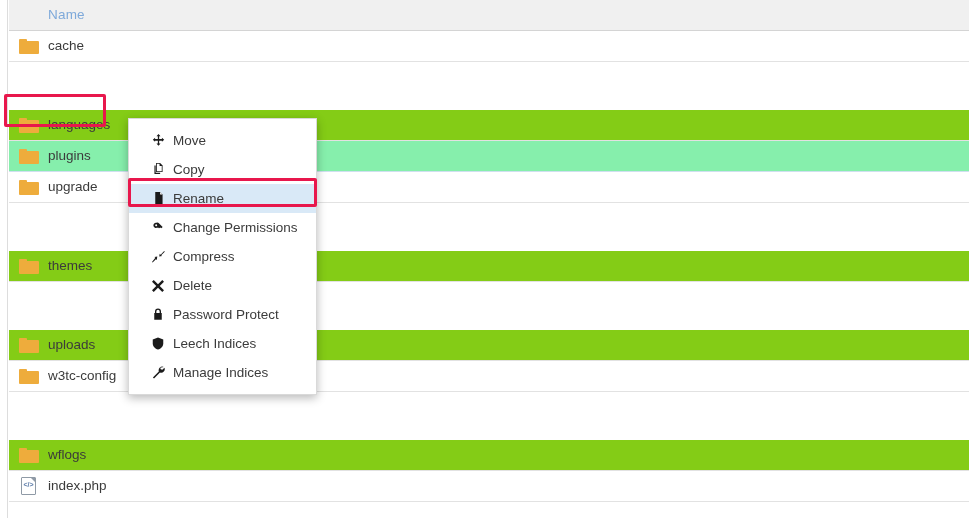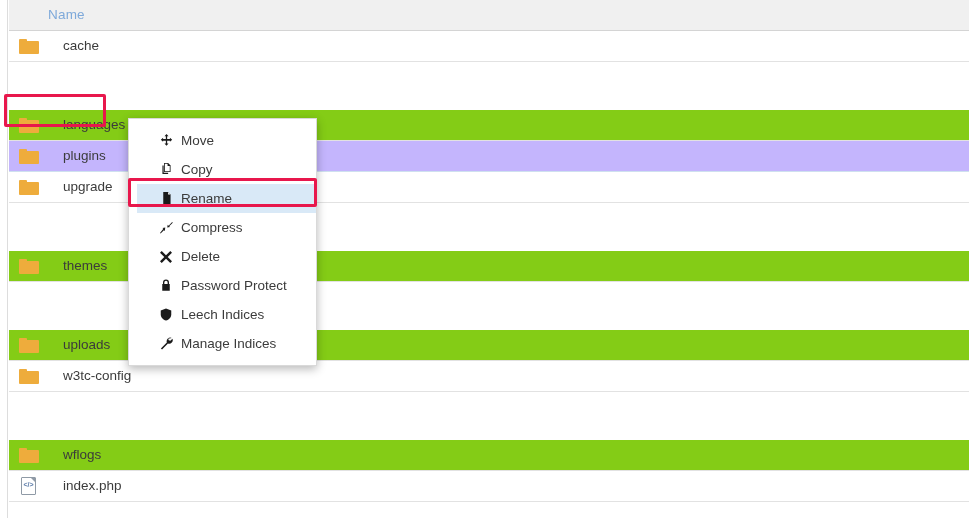--- a/index.html
+++ b/index.html
@@ -64,35 +64,35 @@
   }
 
   .fm-row {
     position: relative;
     height: 31px;
     border-bottom: 1px solid #e2e2e2;
     box-sizing: border-box;
     background: #ffffff;
   }
   .fm-row.odd { background: #84cc16; margin-top: 48px; }
-  .fm-row.selected { background: #c4b5fd; border-bottom-color: #cfe0ef; }
+  .fm-row.selected { background: #86efac; border-bottom-color: #cfe0ef; }
 
   .fm-row .cell-icon {
     position: absolute;
     left: 3px;
     top: 0;
     width: 34px;
     height: 30px;
     display: flex;
     align-items: center;
     justify-content: center;
   }
   .fm-row .cell-label {
     position: absolute;
-    left: 54px;
+    left: 39px;
     top: 7px;
     font-size: 13.5px;
     color: #3b3b3b;
   }
 
   
   .ico-folder {
     position: relative;
     width: 20px;
     height: 15px;
@@ -176,21 +176,20 @@
   .ctx-item {
     position: relative;
     height: 29px;
     display: flex;
     align-items: center;
     padding-left: 23px;
     box-sizing: border-box;
     font-size: 13.5px;
     color: #3b3b3b;
     white-space: nowrap;
-    margin-left: 8px;
   }
   .ctx-item.highlight {
     background: #d9e9f7;
   }
   .ctx-item .ctx-ico {
     width: 20px;
     min-width: 20px;
     height: 18px;
     display: flex;
     align-items: center;
@@ -343,20 +342,28 @@
   <div class="ctx-item highlight">
     <span class="ctx-ico">
       <svg width="13" height="13" viewBox="0 0 16 16">
           <path fill="currentColor" d="M4 0h6l3 3v13H4z"></path>
           <path fill="#ffffff" d="M10 0l3 3h-3z"></path>
         </svg>
     </span>
     <span class="ctx-label">Rename</span>
   </div>
 
+  <div class="ctx-item">
+    <span class="ctx-ico">
+      <svg width="13" height="13" viewBox="0 0 16 16">
+          <path fill="currentColor" d="M5.2 2.2a3.2 3.2 0 1 0 1.4 5.9l.9.9 1-1 1 1 1-1 1 1 1.6-1.6-4.3-4.3a3.2 3.2 0 0 0-3.6-.9zM4.3 4.3a1.2 1.2 0 1 1 1.7 1.7 1.2 1.2 0 0 1-1.7-1.7z"></path>
+        </svg>
+    </span>
+    <span class="ctx-label">Change Permissions</span>
+  </div>
 
   <div class="ctx-item">
     <span class="ctx-ico">
       <svg width="13" height="13" viewBox="0 0 16 16">
           <path fill="currentColor" d="M15 1.3L10.6 5.7 9.5 4.6 8.9 8.1l3.5-.6-1.1-1.1L15.7 2zM6.5 7.9l-3.5.6 1.1 1.1L0 14.7l.7.7 4.1-4.1 1.1 1.1z"></path>
         </svg>
     </span>
     <span class="ctx-label">Compress</span>
   </div>
 

